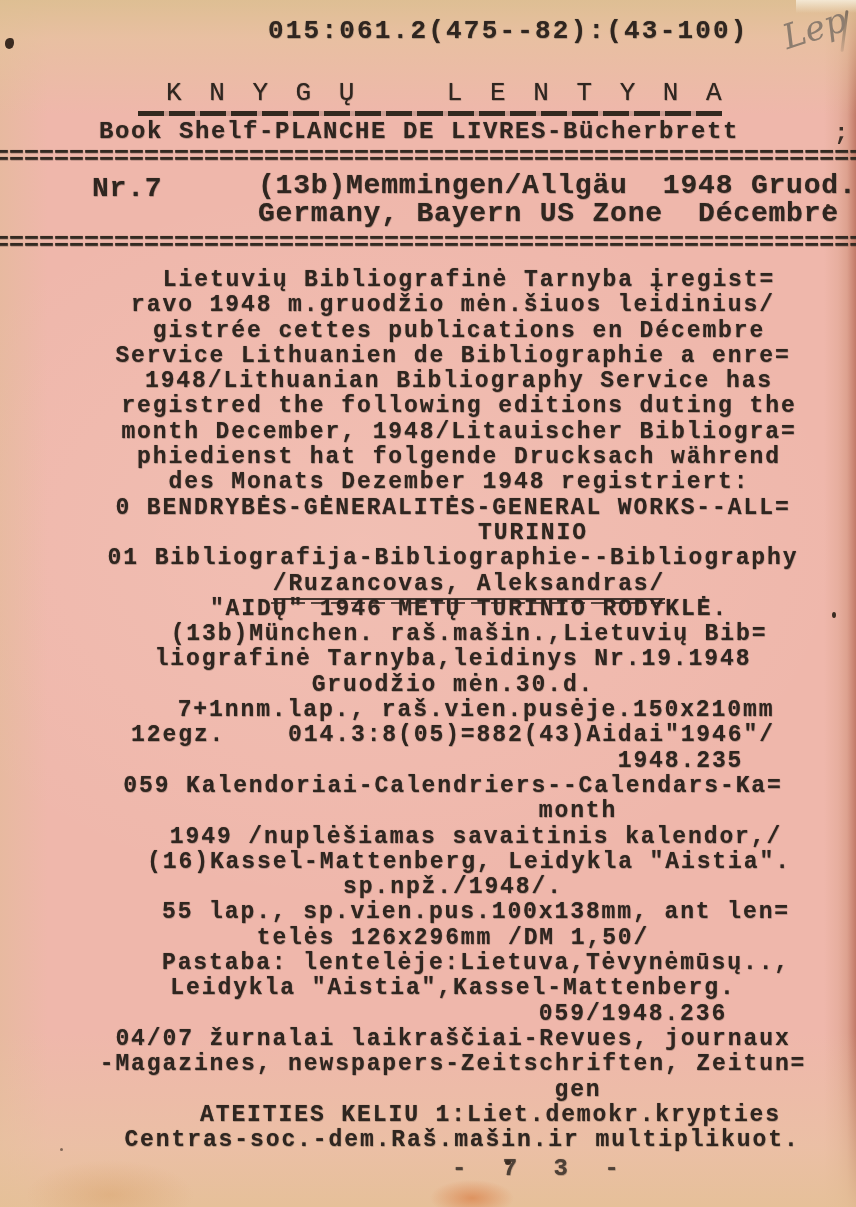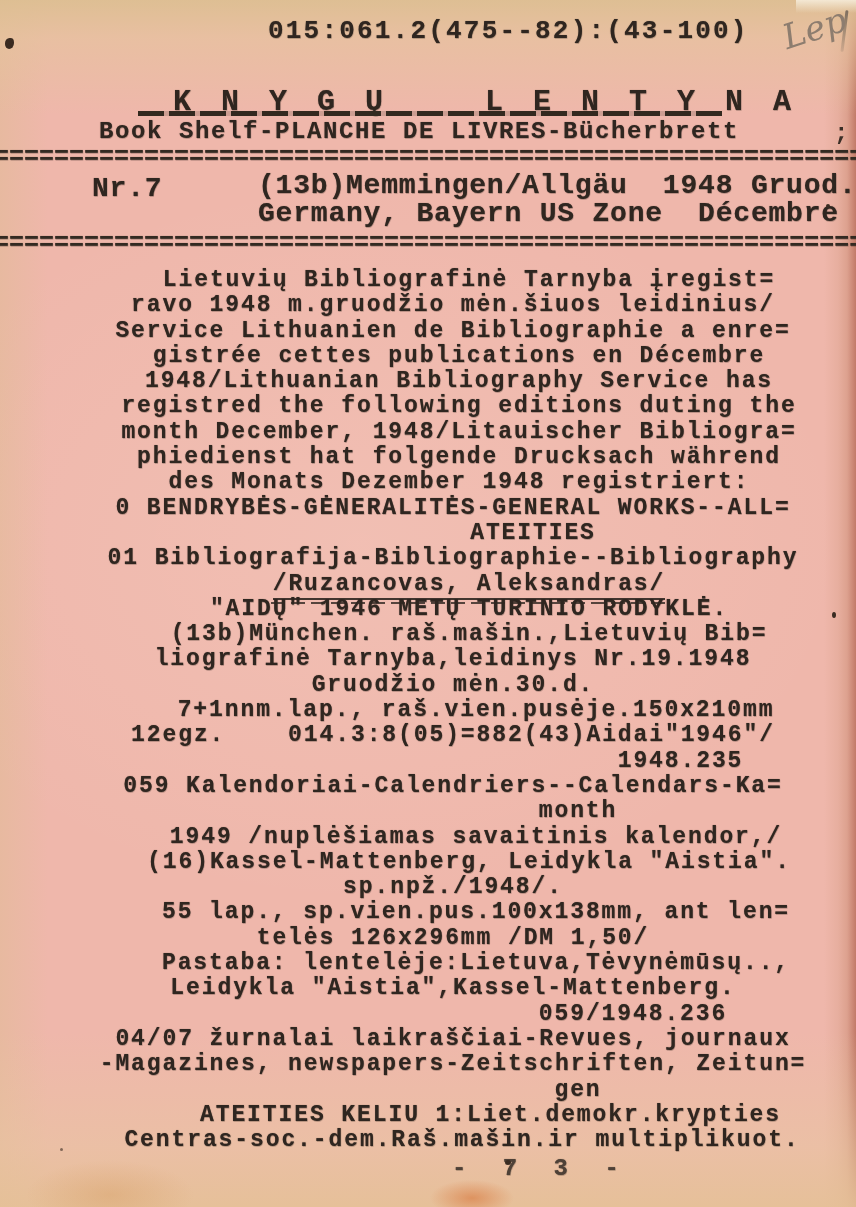--- a/index.html
+++ b/index.html
@@ -21,21 +21,21 @@
   .udc { position:absolute; left:268px; top:16px; font-size:26px; letter-spacing:2.2px; white-space:pre; }
   .lep { position:absolute; left:782px; top:8px; font-family:"DejaVu Serif",serif; font-style:italic;
          font-size:34px; font-weight:400; color:#8d7d6f; transform:rotate(-18deg); }
   .pencil-stroke { position:absolute; left:843px; top:10px; width:3px; height:42px;
          background:linear-gradient(180deg,#7d6e5f,rgba(125,110,95,.2)); transform:rotate(7deg); border-radius:2px; }
   .ink-dot { position:absolute; left:5px; top:38px; width:9px; height:11px; background:#3a2b21; border-radius:50% 40% 55% 45%; }
   .stray-semi { position:absolute; left:834px; top:120px; font-size:24px; color:#3a2e26; }
   .corner-tear { position:absolute; right:0; top:0; width:60px; height:13px;
          background:linear-gradient(180deg,rgba(246,236,218,.9),rgba(246,236,218,0)); }
   .speck { position:absolute; background:#3a2c22; border-radius:50%; }
-  .title { position:absolute; left:158px; top:70px; margin:15px; font-size:30px; letter-spacing:6px; white-space:pre; font-weight:700; }
+  .title { position:absolute; left:158px; top:70px; margin:8px; font-size:26px; letter-spacing:6px; white-space:pre; font-weight:400; }
   .title-rule { position:absolute; left:138px; top:111px; width:584px; height:5px;
          background:repeating-linear-gradient(90deg,#33291f 0 26px, rgba(51,41,31,.18) 26px 31px); }
   .subtitle { position:absolute; left:99px; top:118px; font-size:24px; letter-spacing:1.6px; white-space:pre; }
   .sep { position:absolute; left:-6px; width:870px; height:20px; line-height:19px; overflow:hidden;
          font-size:25px; letter-spacing:0; white-space:pre; color:#332a22; }
   .sep1 { top:148px; }
   .sep2 { top:234px; }
   .issue { position:absolute; left:92px; top:172px; font-size:28px; letter-spacing:.8px; }
   .issue-nr { position:absolute; left:0; top:1px; white-space:pre; }
   .issue-lines { margin-left:166px; }
@@ -80,29 +80,29 @@
       <div class="ln">(13b)Memmingen/Allgäu  1948 Gruod.</div>
       <div class="ln">Germany, Bayern US Zone  Décembre</div>
     </div>
   </div>
 
   <div class="sep sep2 txt">======================================================================</div>
 
   <div class="bodytext txt">
     <div class="ln i1">Lietuvių Bibliografinė Tarnyba įregist=</div>
     <div class="ln">ravo 1948 m.gruodžio mėn.šiuos leidinius/</div>
+    <div class="ln ism">gistrée cettes publications en Décembre</div>
     <div class="ln">Service Lithuanien de Bibliographie a enre=</div>
-    <div class="ln ism">gistrée cettes publications en Décembre</div>
     <div class="ln ism">1948/Lithuanian Bibliography Service has</div>
     <div class="ln ism">registred the following editions duting the</div>
     <div class="ln ism">month December, 1948/Litauischer Bibliogra=</div>
     <div class="ln ism">phiedienst hat folgende Drucksach während</div>
     <div class="ln ism">des Monats Dezember 1948 registriert:</div>
     <div class="ln">0 BENDRYBĖS-GĖNERALITĖS-GENERAL WORKS--ALL=</div>
-    <div class="ln off160">ATEITIES</div>
+    <div class="ln off160">TURINIO</div>
     <div class="ln">01 Bibliografija-Bibliographie--Bibliography</div>
     <div class="ln i1"><span class="u2">/Ruzancovas, Aleksandras/</span></div>
     <div class="ln i1">"AIDŲ" 1946 METŲ TURINIO RODYKLĖ.</div>
     <div class="ln i1">(13b)München. raš.mašin.,Lietuvių Bib=</div>
     <div class="ln">liografinė Tarnyba,leidinys Nr.19.1948</div>
     <div class="ln">Gruodžio mėn.30.d.</div>
     <div class="ln i2">7+1nnm.lap., raš.vien.pusėje.150x210mm</div>
     <div class="ln">12egz.    014.3:8(05)=882(43)Aidai"1946"/</div>
     <div class="ln off455">1948.235</div>
     <div class="ln">059 Kalendoriai-Calendriers--Calendars-Ka=</div>

